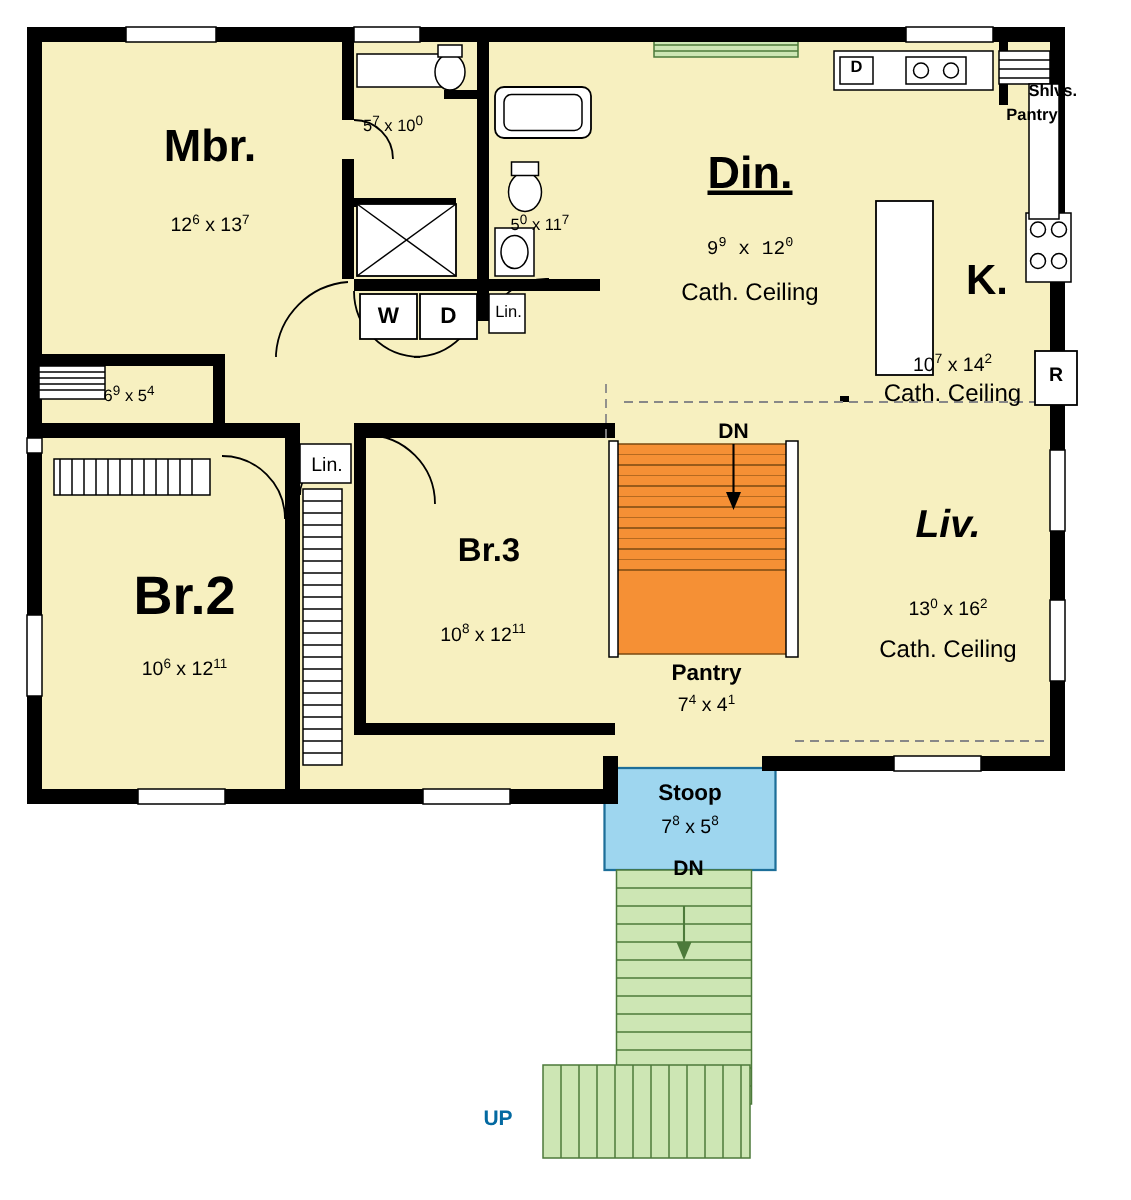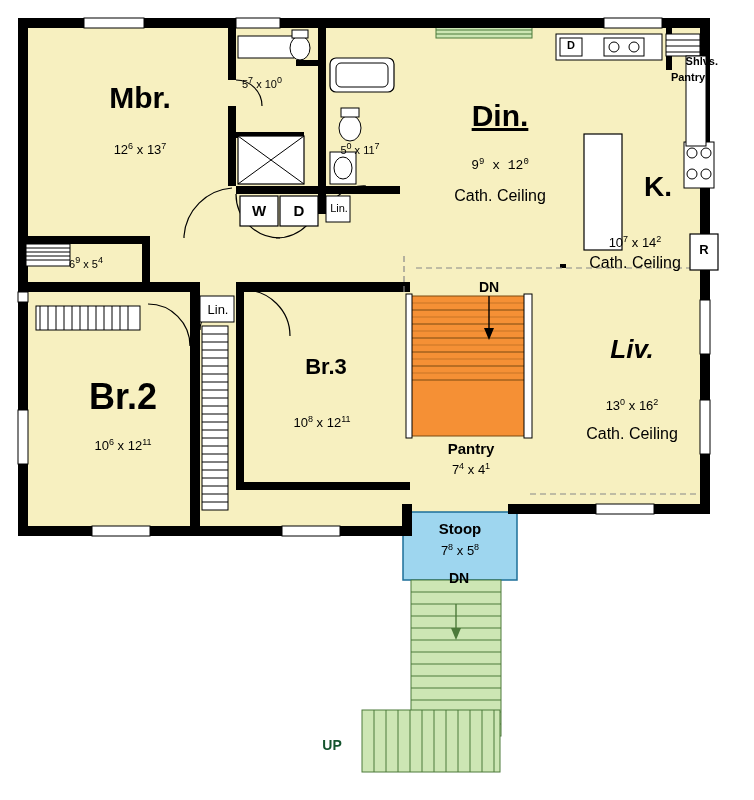--- a/index.html
+++ b/index.html
@@ -373,13 +373,13 @@
 <div class="lbl" style="left:405px;top:521px;width:110px;font-size:15px;font-weight:bold;text-align:center;">Stoop</div>
 <div class="lbl small" style="left:405px;top:543px;width:110px;font-size:13px;">
   <span>7</span><span class="sup">8</span>
   <span>x</span>
   <span>5</span><span class="sup">8</span>
 </div>
 
 <div class="lbl" style="left:463px;top:280px;width:52px;font-size:14px;font-weight:bold;">DN</div>
 <div class="lbl" style="left:433px;top:571px;width:52px;font-size:14px;font-weight:bold;">DN</div>
 
-<div class="lbl" style="left:312px;top:738px;width:40px;font-size:14px;font-weight:bold;color:#14532d;">UP</div>
+<div class="lbl" style="left:312px;top:738px;width:40px;font-size:14px;font-weight:bold;color:#0369a1;">UP</div>
 
 </body></html>

